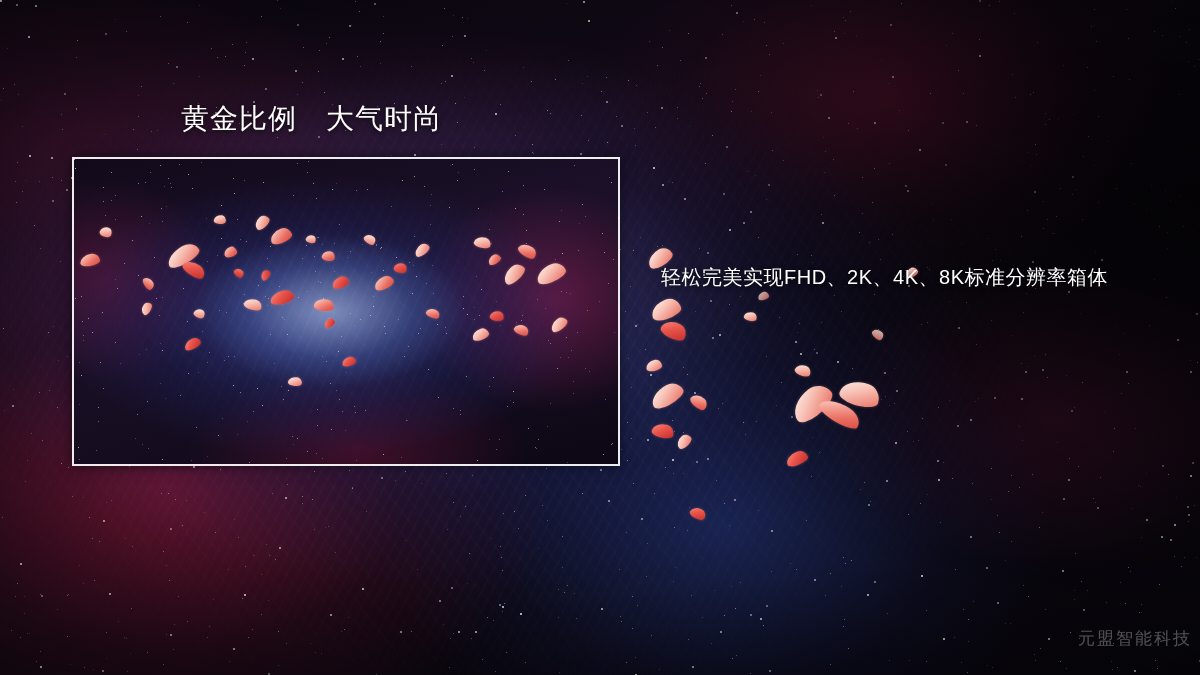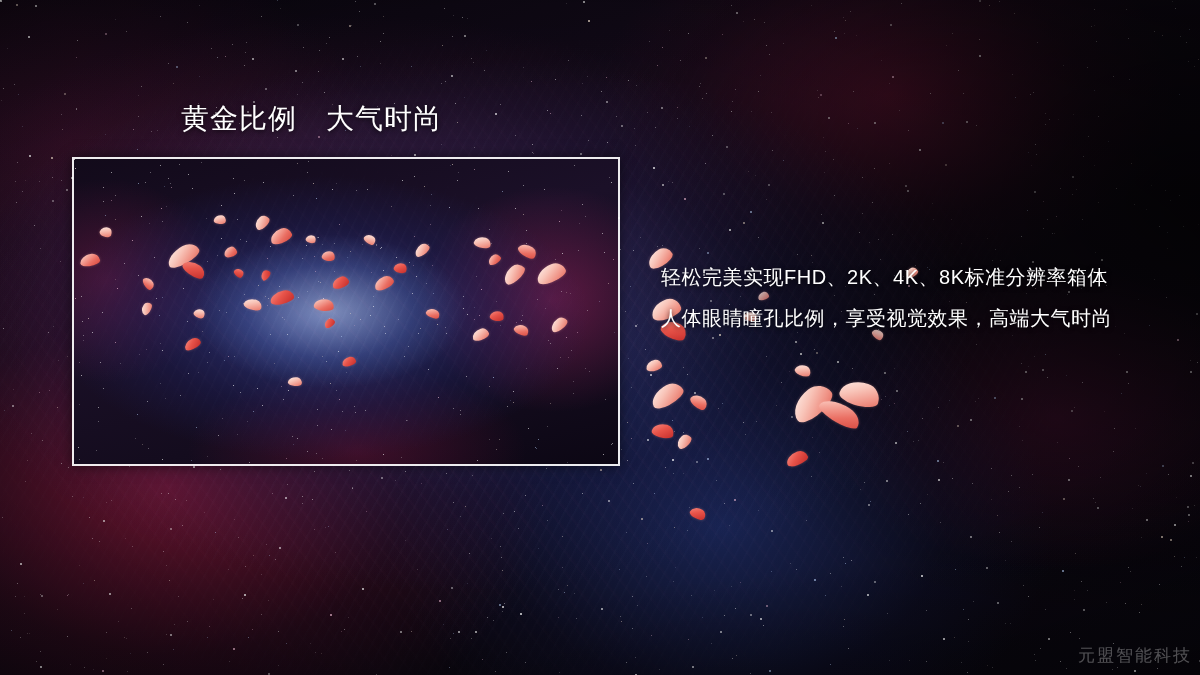--- a/index.html
+++ b/index.html
@@ -147,21 +147,21 @@
     line-height: 41px;
     color: #ffffff;
     white-space: nowrap;
     text-shadow: 0 1px 5px rgba(0,0,0,0.80);
     letter-spacing: 0.5px;
   }
 
   #watermark {
     position: absolute;
     right: 8px;
-    bottom: 8px;
+    bottom: 25px;
     font-size: 17px;
     color: rgba(255,255,255,0.30);
     letter-spacing: 2px;
   }
 </style>
 </head>
 <body>
 
 <div id="slide">
 
@@ -235,18 +235,17 @@
       <div class="petal deep" style="left: 786px; top: 452px; width: 22px; height: 13px; transform: rotate(-20deg);"></div>
       <div class="petal pale" style="left: 744px; top: 312px; width: 13px; height: 9px; transform: rotate(15deg);"></div>
       <div class="petal pale" style="left: 906px; top: 268px; width: 12px; height: 9px; transform: rotate(-25deg);"></div>
       <div class="petal deep" style="left: 690px; top: 508px; width: 16px; height: 11px; transform: rotate(30deg);"></div>
       <div class="petal pale" style="left: 758px; top: 292px; width: 11px; height: 8px; transform: rotate(-12deg); opacity: 0.75;"></div>
       <div class="petal pale" style="left: 872px; top: 330px; width: 12px; height: 9px; transform: rotate(48deg); opacity: 0.8;"></div>
     </div>
 
   <div id="body-text">
     <div class="body-line">轻松完美实现FHD、2K、4K、8K标准分辨率箱体</div>
-    <div class="body-line">人体眼睛瞳孔比例，享受视觉效果，高端大气时尚</div>
   </div>
 
   <div id="watermark">元盟智能科技</div>
 
 </div>
 
 </body></html>

